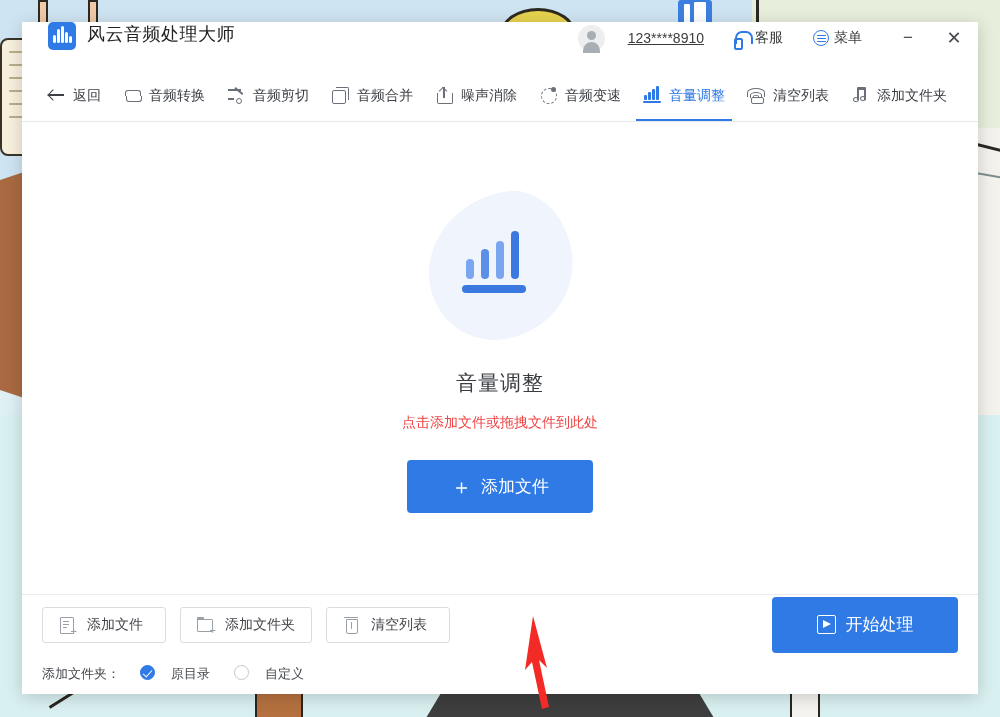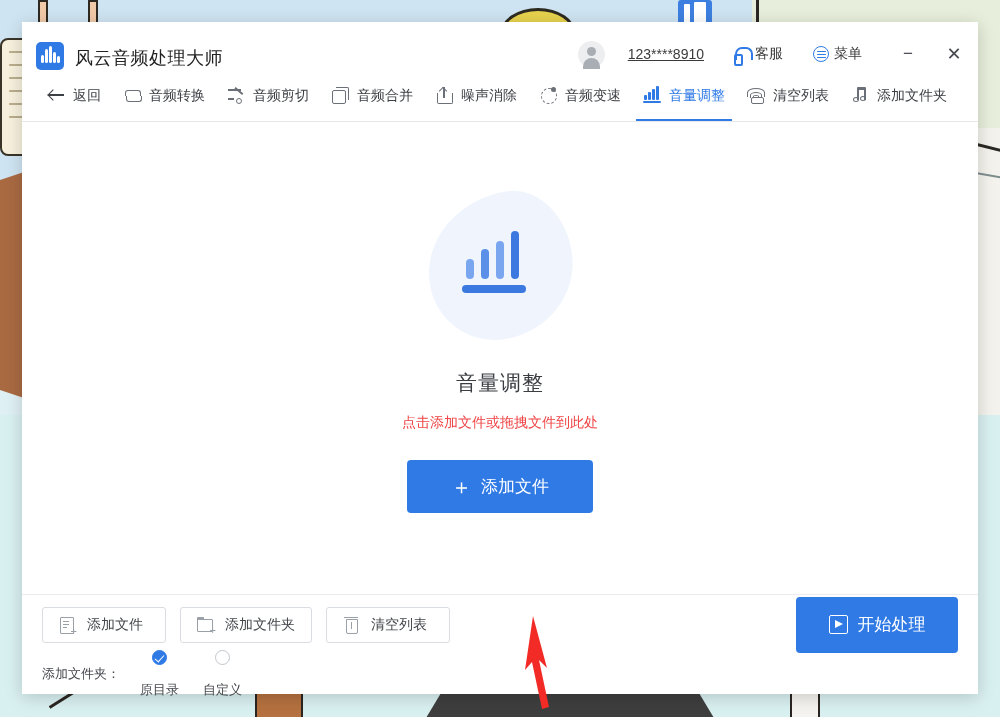--- a/index.html
+++ b/index.html
@@ -72,22 +72,22 @@
     background: #ffffff;
     box-shadow: 0 3px 16px rgba(0,0,0,0.18);
     display: flex;
     flex-direction: column;
   }
 
   
   .titlebar {
     height: 48px;
     display: flex;
-    align-items: flex-end;
-    padding: 0 8px 0 14px;
+    align-items: flex-start;
+    padding: 0 8px 0 26px;
     flex: 0 0 auto;
     position: relative;
   }
   .logo {
     width: 28px; height: 28px;
     background: #2f7ae5;
     border-radius: 5px;
     position: relative;
     flex: 0 0 auto;
   }
@@ -361,21 +361,21 @@
     content:""; position:absolute; left:3px; top:3px; width:10px; height:13px;
     border:1.4px solid #9aa0a8; border-radius:0 0 2px 2px;
   }
   .sico-trash::after{
     content:""; position:absolute; left:1px; top:1.5px; width:14px; height:1.4px; background:#9aa0a8;
   }
   .sico-trash i { position:absolute; left:7.5px; top:6px; width:1.2px; height:7px; background:#9aa0a8; }
 
   .btn-start {
     margin-left: auto;
-    width: 162px; height: 56px;
+    width: 186px; height: 56px;
     background: #2f7ae5;
     border: none; border-radius: 4px;
     color:#fff; font-size:17px;
     display:flex; align-items:center; justify-content:center; gap:10px;
     cursor:pointer;
     font-family: "Liberation Sans", sans-serif;
   }
   .ico-play { width:19px; height:19px; border:1.8px solid #fff; border-radius:2px; position:relative; }
   .ico-play::after{
     content:""; position:absolute; left:5px; top:3.5px;
@@ -383,21 +383,21 @@
   }
 
   .path-bar {
     flex: 0 0 auto;
     height: 40px;
     display:flex; align-items:center;
     padding: 0 20px;
     font-size: 13px; color:#45484d;
   }
   .path-label { margin-right: 20px; }
-  .radio-item { display:flex; align-items:center; gap:16px; margin-right: 24px; cursor:pointer;flex-direction:column; }
+  .radio-item { display:flex; align-items:flex-start; gap:16px; margin-right: 24px; cursor:pointer; }
   .radio {
     width:15px; height:15px; border-radius:50%; border:1.4px solid #c2c6cc; background:#fff;
     position:relative; flex:0 0 auto;
   }
   .radio.checked { background:#2f7ae5; border-color:#2f7ae5; }
   .radio.checked::after{
     content:""; position:absolute; left:4px; top:2px; width:4px; height:8px;
     border-right:1.8px solid #fff; border-bottom:1.8px solid #fff; transform:rotate(42deg);
   }
 

